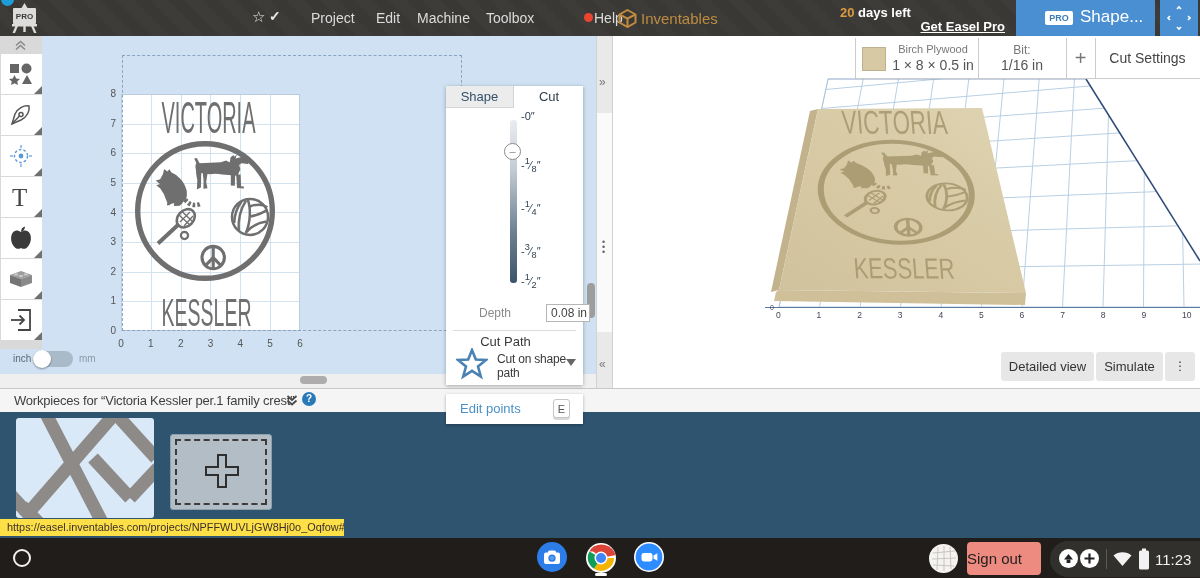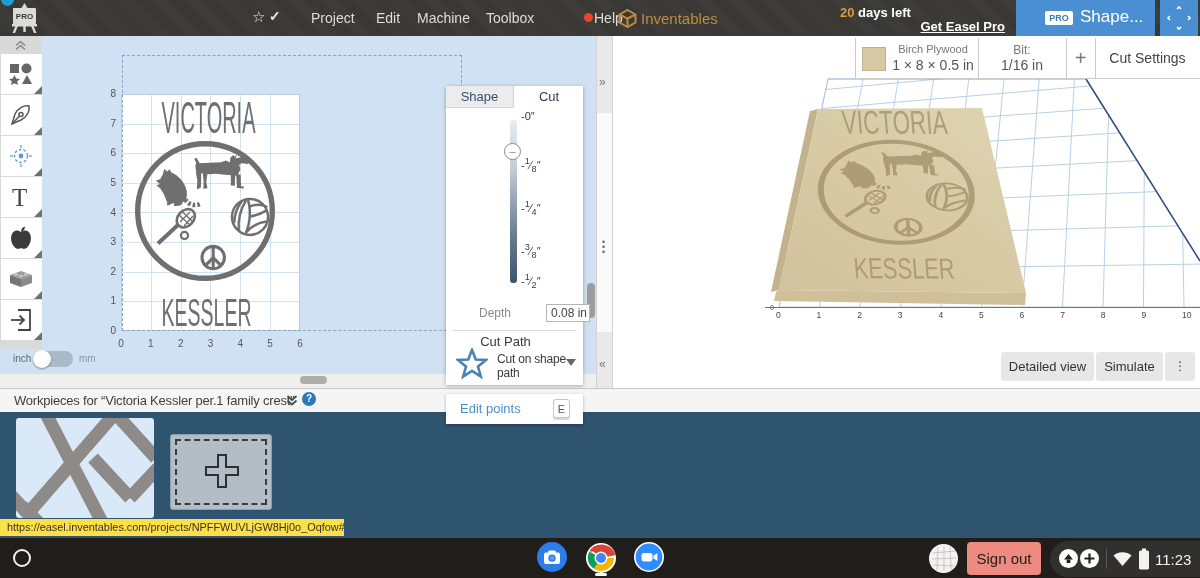--- a/index.html
+++ b/index.html
@@ -301,21 +301,21 @@
         <line x1="4" y1="9" x2="26" y2="7"></line>
           <line x1="3" y1="15" x2="27" y2="14"></line>
           <line x1="4" y1="21" x2="25" y2="22"></line>
         <line x1="9" y1="3" x2="8" y2="26"></line>
           <line x1="15" y1="2" x2="15" y2="27"></line>
           <line x1="21" y1="3" x2="22" y2="25"></line>
       </g>
     </svg>
   </div>
 
-  <div class="abs" style="left:967px;top:542px;width:74px;height:33px;background:#ee8b80;border-radius:4px;text-align:center;line-height:33px;font-size:15px;color:#23201e;">Sign out</div>
+  <div class="abs" style="left:967px;top:542px;width:74px;height:33px;background:#ee8b80;border-radius:4px;text-align:left;line-height:33px;font-size:15px;color:#23201e;">Sign out</div>
 
   <div class="abs" style="left:1050px;top:541px;width:150px;height:36px;background:#32302d;border-radius:18px 0 0 18px;"></div>
   <div class="abs" style="left:1059px;top:549px;width:19px;height:19px;border-radius:50%;background:#ffffff;"></div>
   <svg class="abs" style="left:1059px;top:549px;" width="19" height="19" viewBox="0 0 19 19">
     <path d="M9.5,5 L14,10.5 H5 Z" fill="#222"></path>
       <rect x="7.6" y="10.5" width="3.8" height="3.5" fill="#222"></rect>
   </svg>
   <div class="abs" style="left:1080px;top:549px;width:19px;height:19px;border-radius:50%;background:#ffffff;"></div>
   <svg class="abs" style="left:1080px;top:549px;" width="19" height="19" viewBox="0 0 19 19">
     <path d="M8.4,4.5 h2.2 v3.9 h3.9 v2.2 h-3.9 v3.9 h-2.2 v-3.9 h-3.9 v-2.2 h3.9 z" fill="#222"></path>

